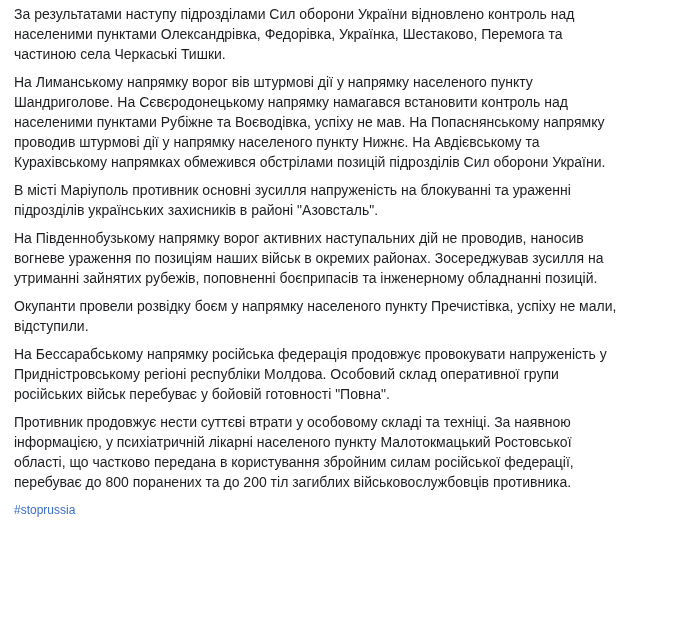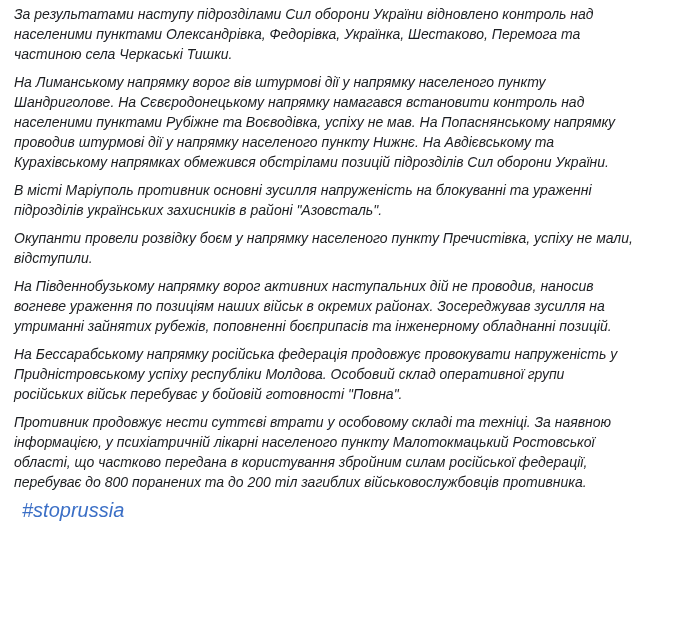--- a/index.html
+++ b/index.html
@@ -1,20 +1,20 @@
 <!DOCTYPE html>
 <html style="--bg: #ffffff; --text: #1c1e21; --link: #3b6fc6;"><head>
 <meta charset="utf-8">
 <style>
   :root {
     --bg: #ffffff;
     --text: #1c1e21;
     --link: #3b6fc6;
   }
-  * { box-sizing: border-box; font-style: italic; }
+  * { box-sizing: border-box; }
   html, body {
     margin: 0;
     padding: 0;
   }
   body {
     width: 673px;
     height: 635px;
     background: var(--bg);
     overflow: hidden;
     font-family: "Liberation Sans", sans-serif;
@@ -24,22 +24,22 @@
     color: var(--text);
   }
   .post-paragraph {
     margin: 0 0 8px 0;
     font-size: 14px;
     line-height: 20px;
     white-space: pre-line;   
     letter-spacing: 0;
   }
   .hashtag-row {
-    margin: 8px;
-    font-size: 20px;
+    margin: 0;
+    font-size: 12px;
     line-height: 20px;
   }
   .hashtag-link {
     color: var(--link);
     text-decoration: none;
     cursor: pointer;
   }
 </style>
 </head>
 <body>
@@ -48,27 +48,27 @@
   <p class="post-paragraph">За результатами наступу підрозділами Сил оборони України відновлено контроль над
 населеними пунктами Олександрівка, Федорівка, Українка, Шестаково, Перемога та
 частиною села Черкаські Тишки.</p>
   <p class="post-paragraph">На Лиманському напрямку ворог вів штурмові дії у напрямку населеного пункту
 Шандриголове. На Сєвєродонецькому напрямку намагався встановити контроль над
 населеними пунктами Рубіжне та Воєводівка, успіху не мав. На Попаснянському напрямку
 проводив штурмові дії у напрямку населеного пункту Нижнє. На Авдієвському та
 Курахівському напрямках обмежився обстрілами позицій підрозділів Сил оборони України.</p>
   <p class="post-paragraph">В місті Маріуполь противник основні зусилля напруженість на блокуванні та ураженні
 підрозділів українських захисників в районі "Азовсталь".</p>
-  <p class="post-paragraph">Окупанти провели розвідку боєм у напрямку населеного пункту Пречистівка, успіху не мали,
-відступили.</p>
   <p class="post-paragraph">На Південнобузькому напрямку ворог активних наступальних дій не проводив, наносив
 вогневе ураження по позиціям наших військ в окремих районах. Зосереджував зусилля на
 утриманні зайнятих рубежів, поповненні боєприпасів та інженерному обладнанні позицій.</p>
+  <p class="post-paragraph">Окупанти провели розвідку боєм у напрямку населеного пункту Пречистівка, успіху не мали,
+відступили.</p>
   <p class="post-paragraph">На Бессарабському напрямку російська федерація продовжує провокувати напруженість у
-Придністровському успіху республіки Молдова. Особовий склад оперативної групи
+Придністровському регіоні республіки Молдова. Особовий склад оперативної групи
 російських військ перебуває у бойовій готовності "Повна".</p>
   <p class="post-paragraph">Противник продовжує нести суттєві втрати у особовому складі та техніці. За наявною
 інформацією, у психіатричній лікарні населеного пункту Малотокмацький Ростовської
 області, що частково передана в користування збройним силам російської федерації,
 перебуває до 800 поранених та до 200 тіл загиблих військовослужбовців противника.</p>
   <p class="hashtag-row">
     <a class="hashtag-link" href="#">#stoprussia</a>
   </p>
 </div>
 

